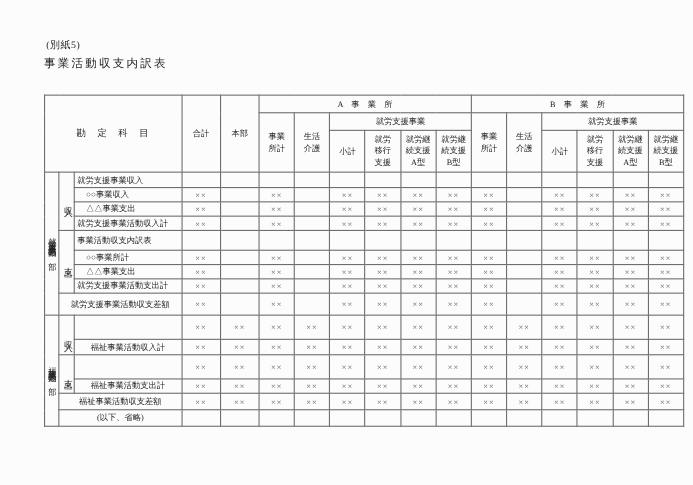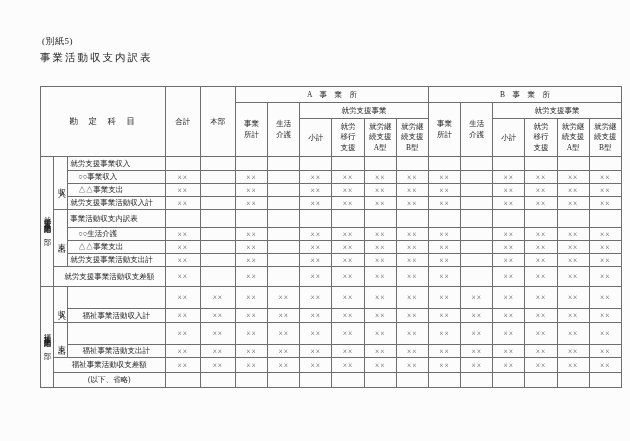--- a/index.html
+++ b/index.html
@@ -178,21 +178,21 @@
           <td class="val"></td>
           <td class="val"></td>
           <td class="val"></td>
           <td class="val"></td>
           <td class="val"></td>
           <td class="val"></td>
           <td class="val"></td>
           <td class="val"></td>
         </tr>
         <tr style="height: 13px;">
-          <td class="item indent" colspan="1">○○生活介護</td>
+          <td class="item indent" colspan="1">○○事業所計</td>
           <td class="val">××</td>
           <td class="val"></td>
           <td class="val">××</td>
           <td class="val"></td>
           <td class="val">××</td>
           <td class="val">××</td>
           <td class="val">××</td>
           <td class="val">××</td>
           <td class="val">××</td>
           <td class="val"></td>

